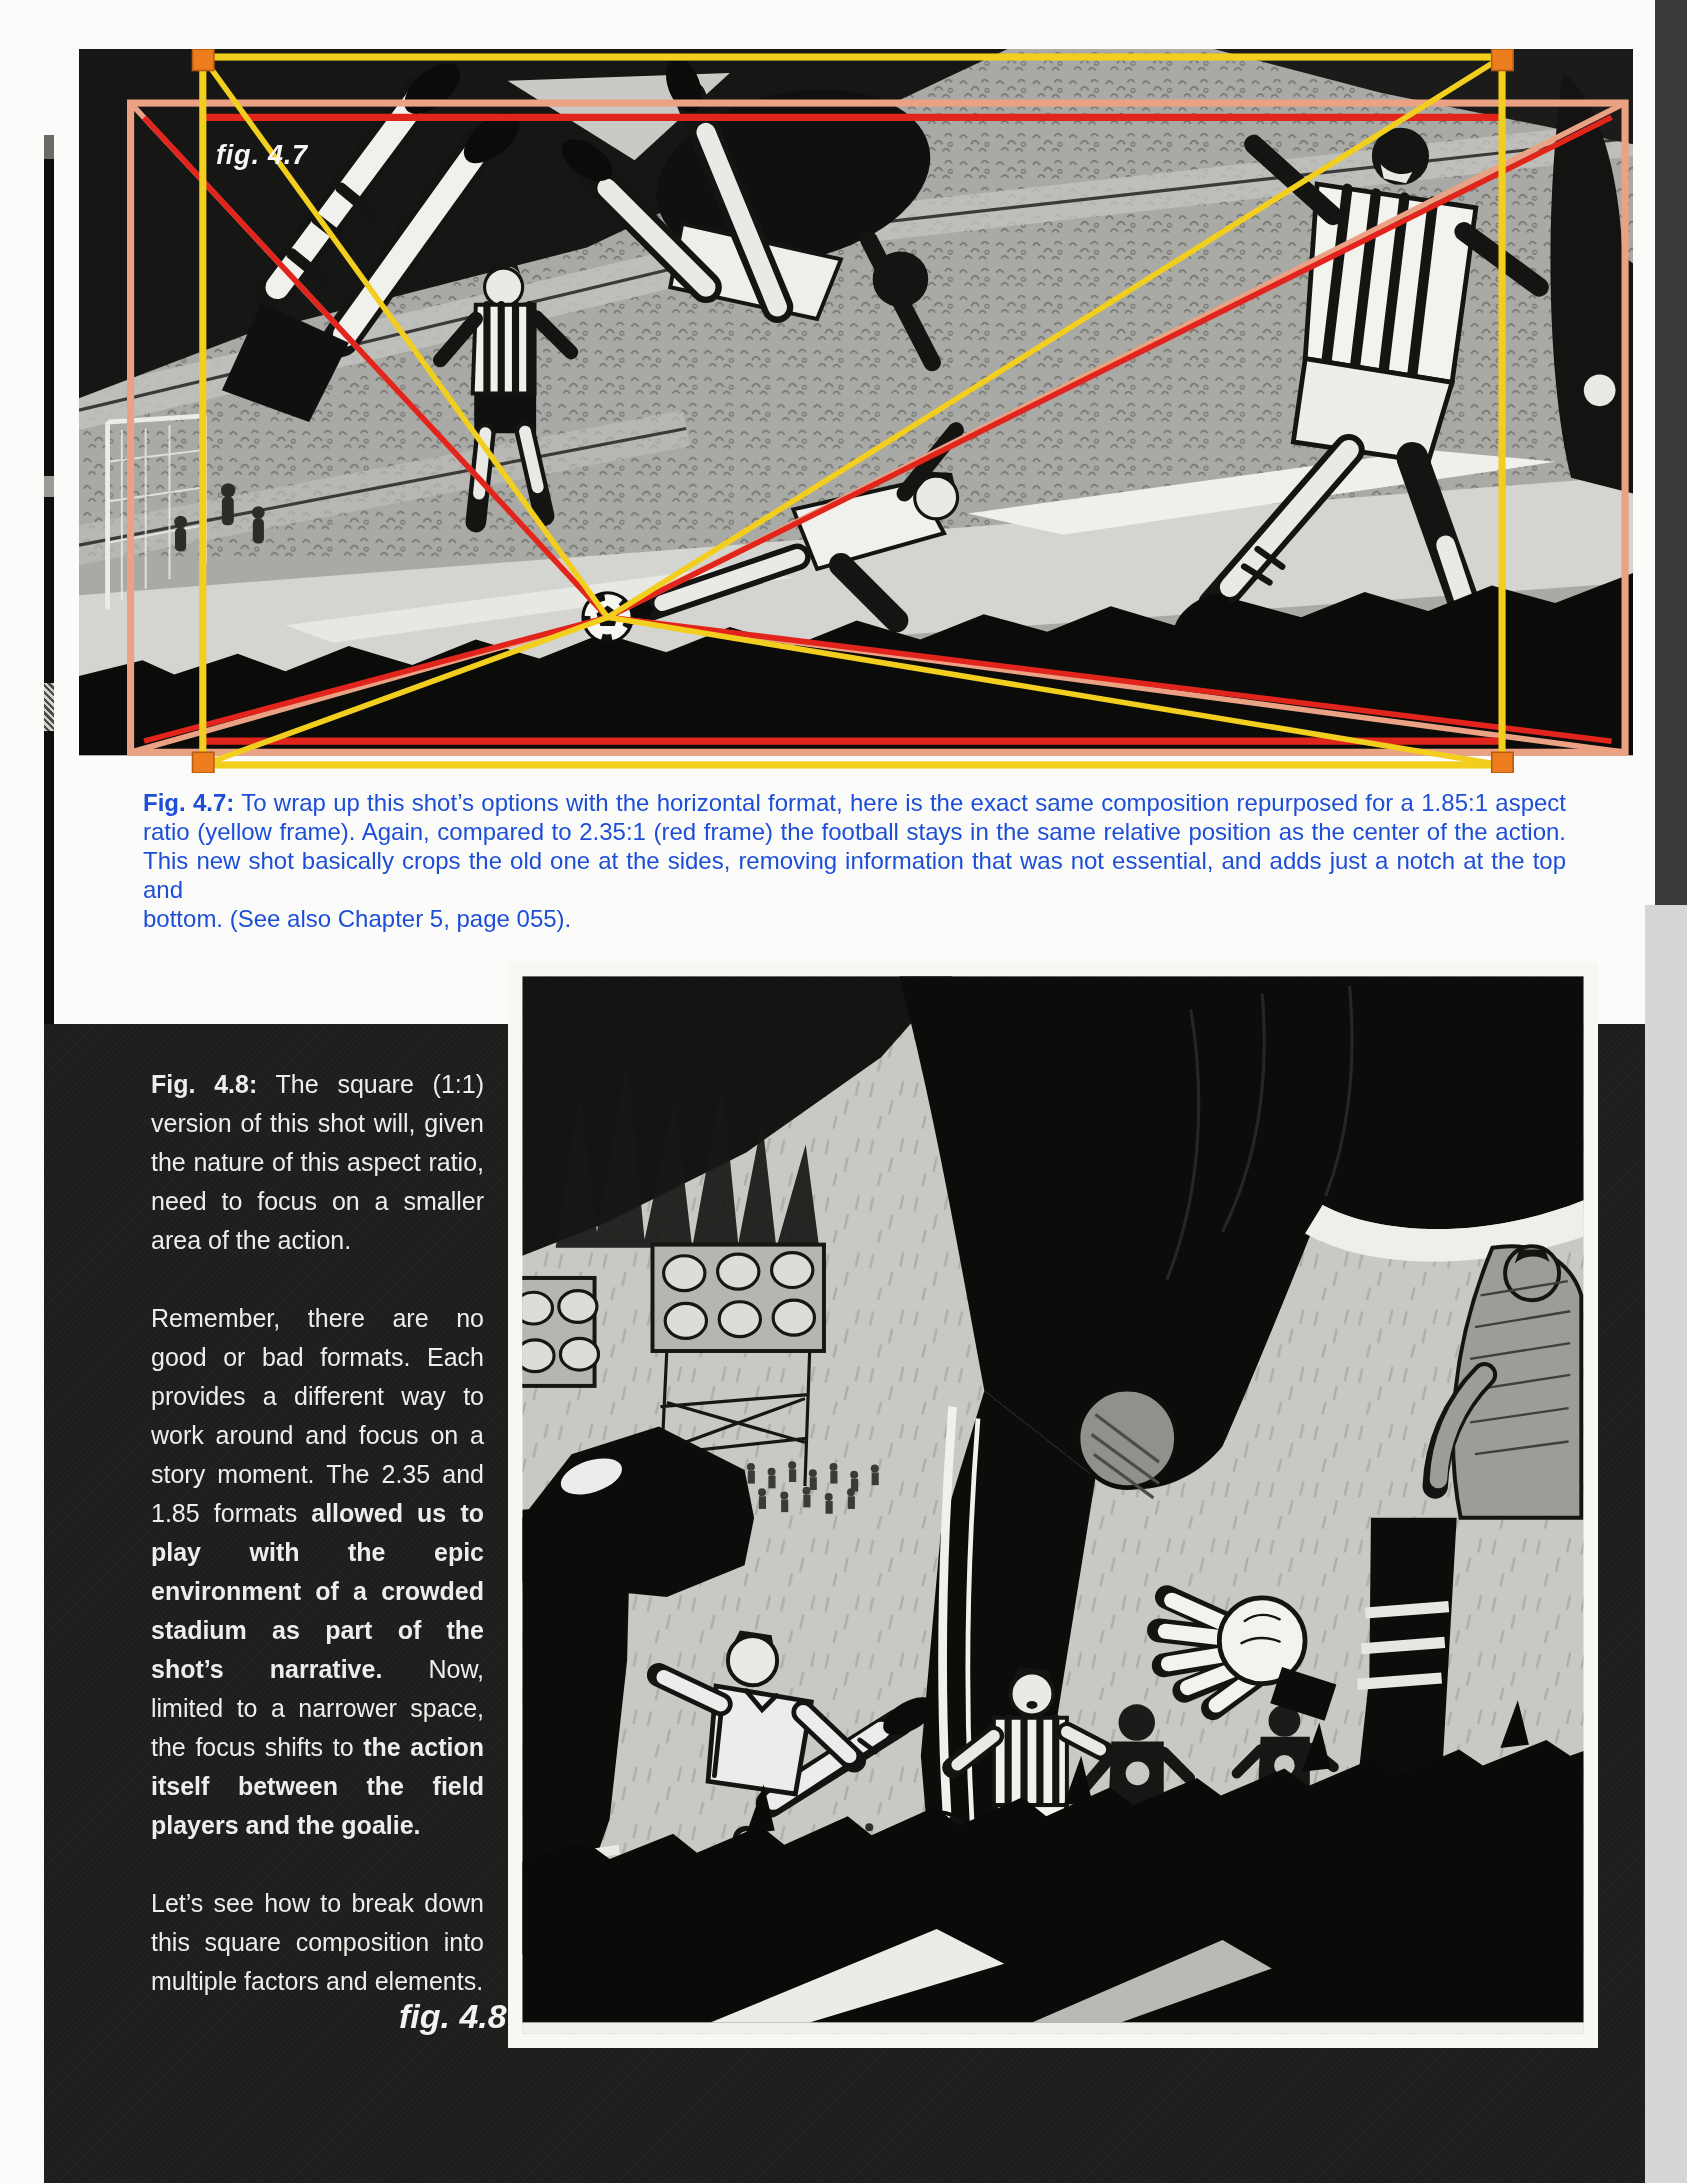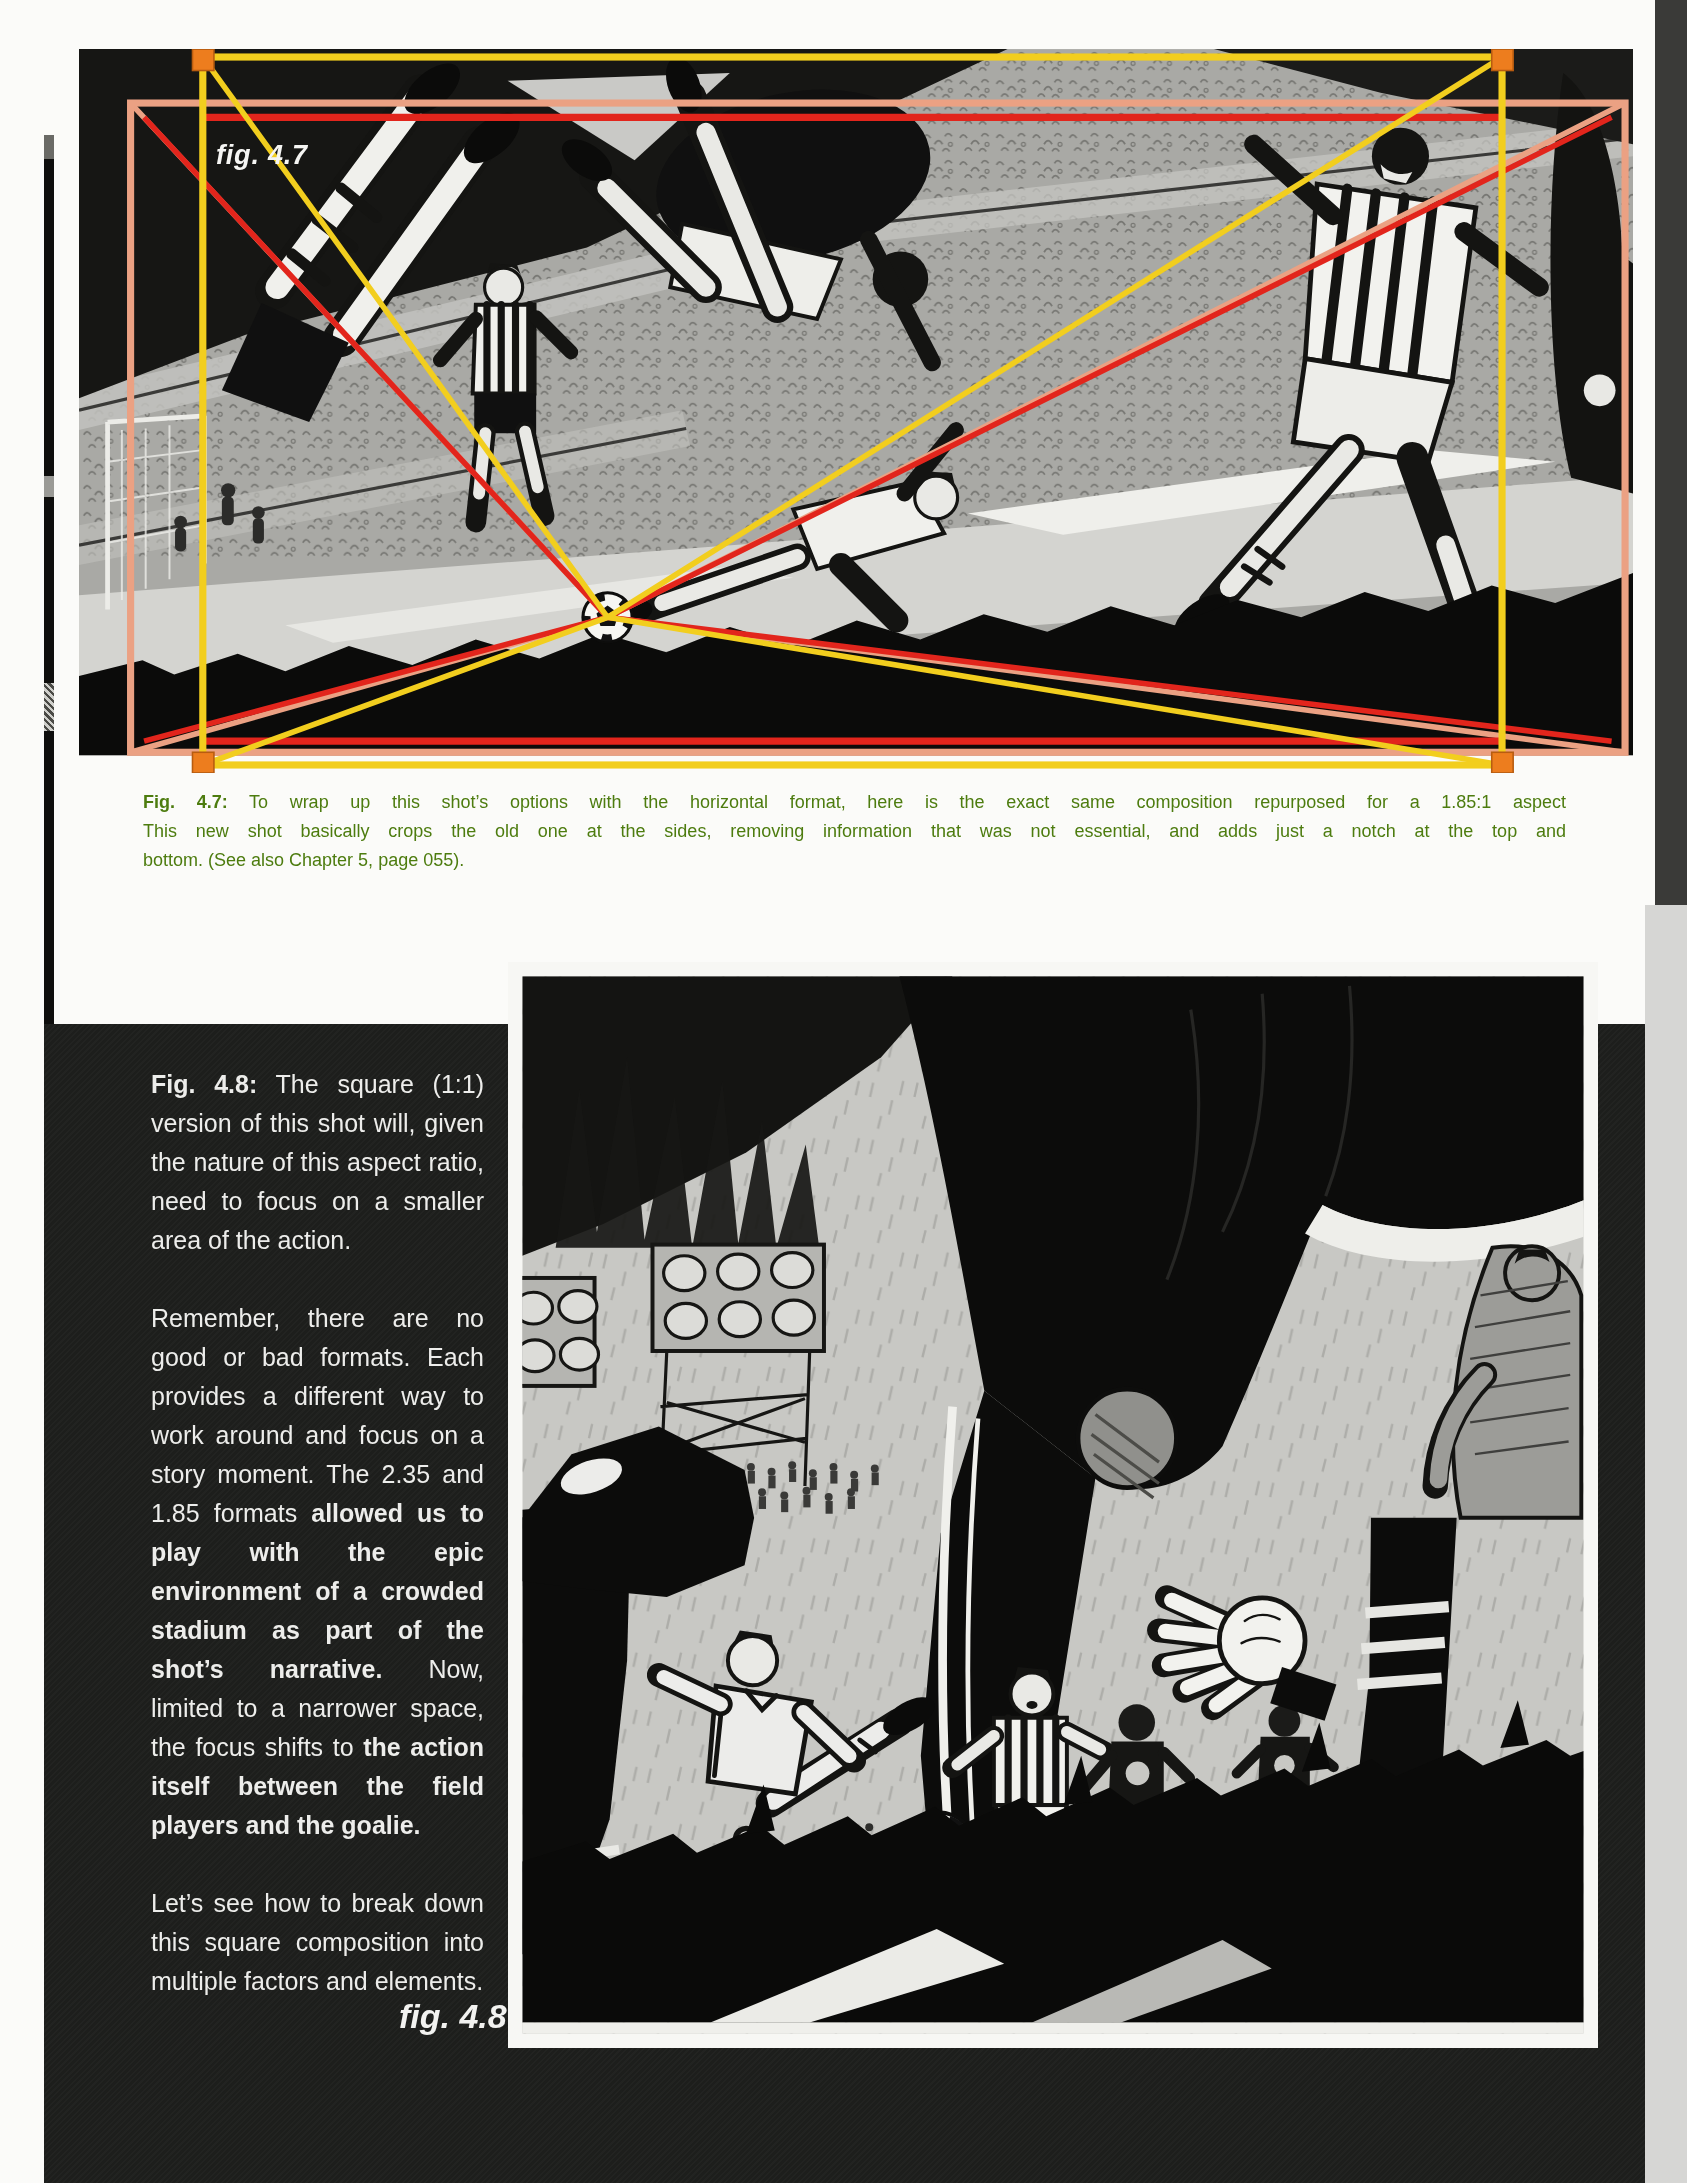--- a/index.html
+++ b/index.html
@@ -12,21 +12,21 @@
   #spine-bar{left:44px;top:135px;width:9.5px;height:889px;background:#0e0e0d;}
   #spine-bar .cap{position:absolute;left:0;top:0;width:9.5px;height:24px;background:#6a6a66;}
   #spine-bar .hatch{position:absolute;left:0;top:548px;width:9.5px;height:48px;
      background:repeating-linear-gradient(45deg,#cfcfcb 0 2.4px,#4a4a46 2.4px 4.8px);}
   #spine-bar .hatch2{position:absolute;left:0;top:341px;width:9.5px;height:20.6px;background:#9a9a96;}
   
   #fig47{left:79px;top:49px;width:1554px;height:724px;}
   #fig47-label{left:216px;top:140px;font-size:27px;font-weight:bold;font-style:italic;
      color:#f5f5f3;letter-spacing:0.8px;}
   
-  #caption47{left:143px;top:788px;width:1423px;font-size:18px;line-height:29px;color:#4d7c0f;}
+  #caption47{left:143px;top:788px;width:1423px;font-size:24px;line-height:29px;color:#1d4ed8;}
   .cap-line{text-align:justify;text-align-last:justify;}
   .cap-last{text-align:left;text-align-last:left;}
   .capbold{font-weight:bold;}
   
   #panel{left:44px;top:1024px;width:1601px;height:1159px;background:#1d1e1c;}
   #panel .tex{position:absolute;inset:0;
      background:repeating-linear-gradient(135deg,rgba(255,255,255,.022) 0 1.6px,rgba(0,0,0,0) 1.6px 4px);}
   #sidebar-text{position:absolute;left:107px;top:41px;width:333px;color:#ededeb;
      font-size:25px;line-height:39px;text-align:justify;}
   #sidebar-text p{margin:0 0 39px 0;}
@@ -183,20 +183,21 @@
         <rect x="1780" y="0" width="27" height="27"></rect>
         <rect x="143" y="886" width="27" height="26"></rect>
         <rect x="1780" y="886" width="27" height="26"></rect>
       </g>
     </svg>
   </div>
   <div id="fig47-label" class="abs">fig. 4.7</div>
 
   <div id="caption47" class="abs">
     <div class="cap-line"><span class="capbold">Fig. 4.7:</span><span> To wrap up this shot’s options with the horizontal format, here is the exact same composition repurposed for a 1.85:1 aspect</span></div>
+    <div class="cap-line">ratio (yellow frame). Again, compared to 2.35:1 (red frame) the football stays in the same relative position as the center of the action.</div>
     <div class="cap-line">This new shot basically crops the old one at the sides, removing information that was not essential, and adds just a notch at the top and</div>
     <div class="cap-last">bottom. (See also Chapter 5, page 055).</div>
   </div>
 
   <div id="panel" class="abs">
     <div class="tex"></div>
     <div id="sidebar-text">
       <p><b>Fig. 4.8:</b><span> The square (1:1) version of this shot will, given the nature of this aspect ratio, need to focus on a smaller area of the action.</span></p>
       <p><span>Remember, there are no good or bad formats. Each provides a different way to work around and focus on a story moment. The 2.35 and 1.85 formats </span><b>allowed us to play with the epic environment of a crowded stadium as part of the shot’s narrative.</b><span> Now, limited to a narrower space, the focus shifts to </span><b>the action itself between the field players and the goalie.</b></p>
       <p>Let’s see how to break down this square composition into multiple factors and elements.</p>

